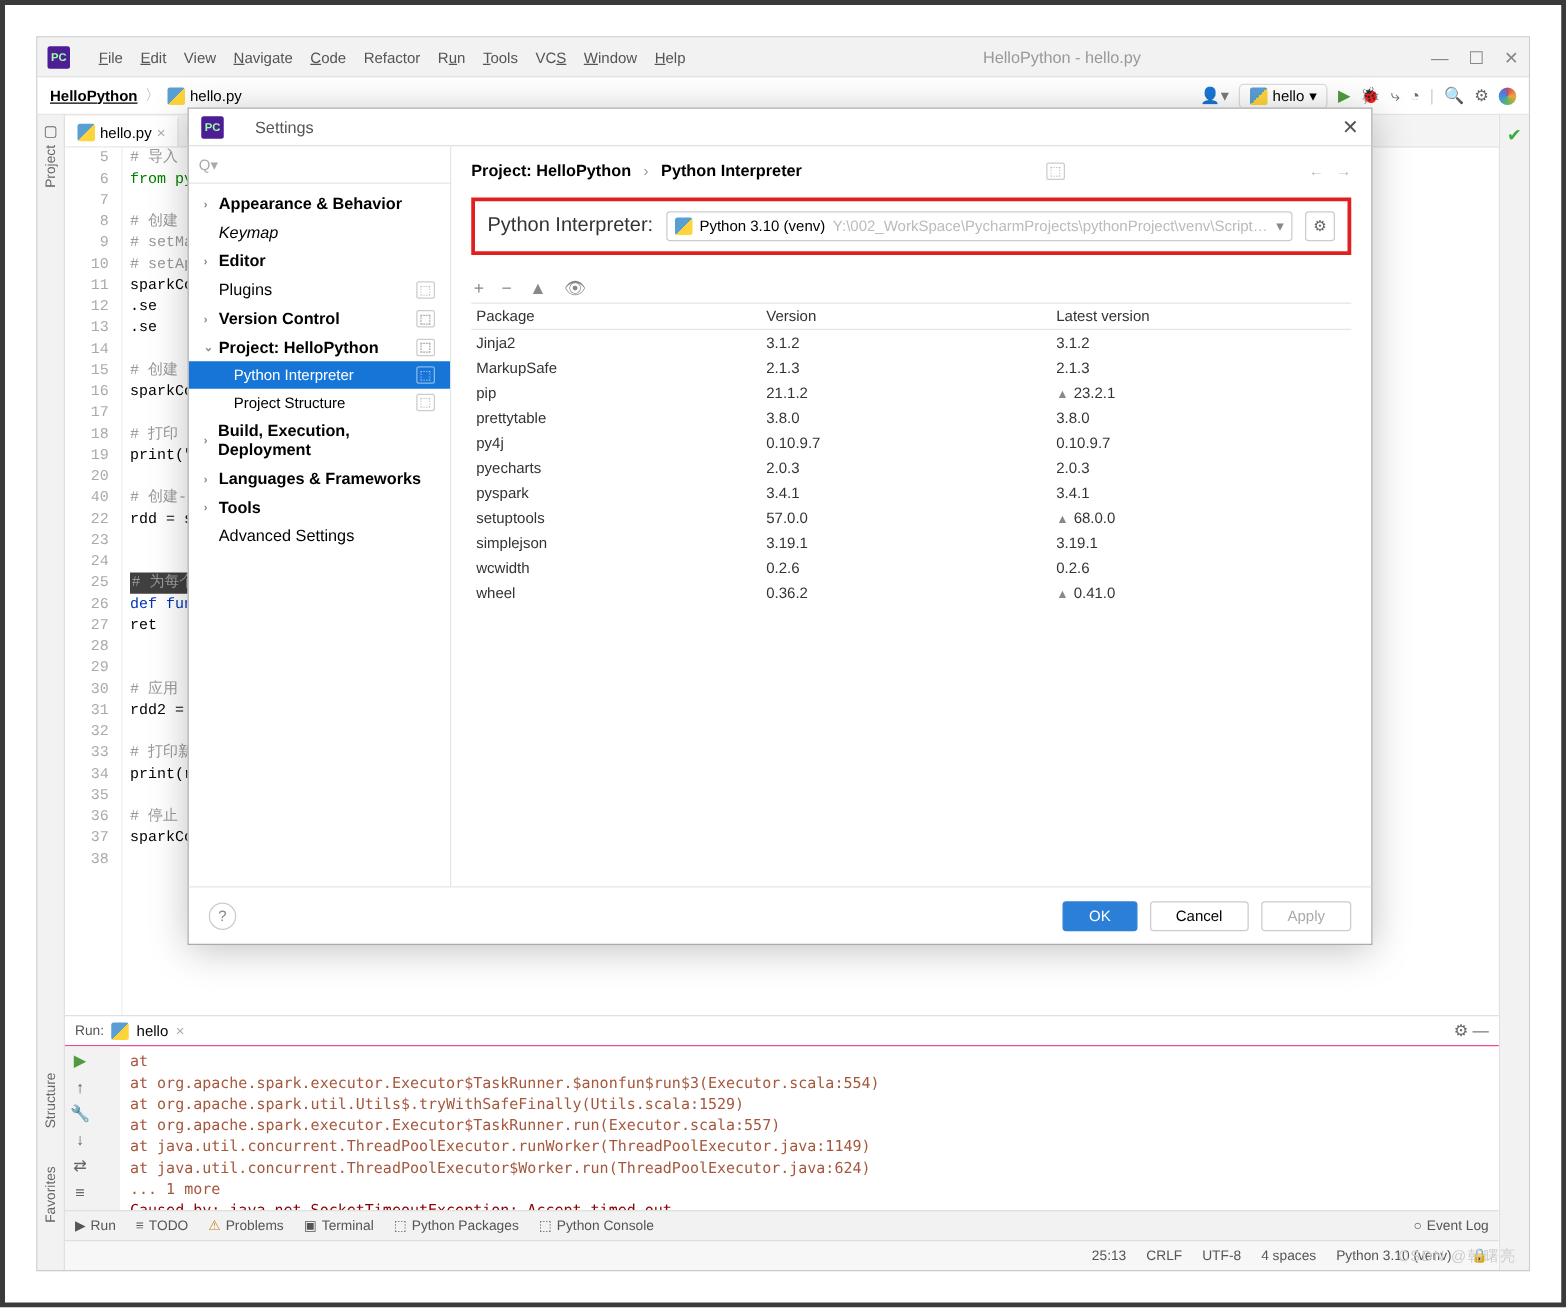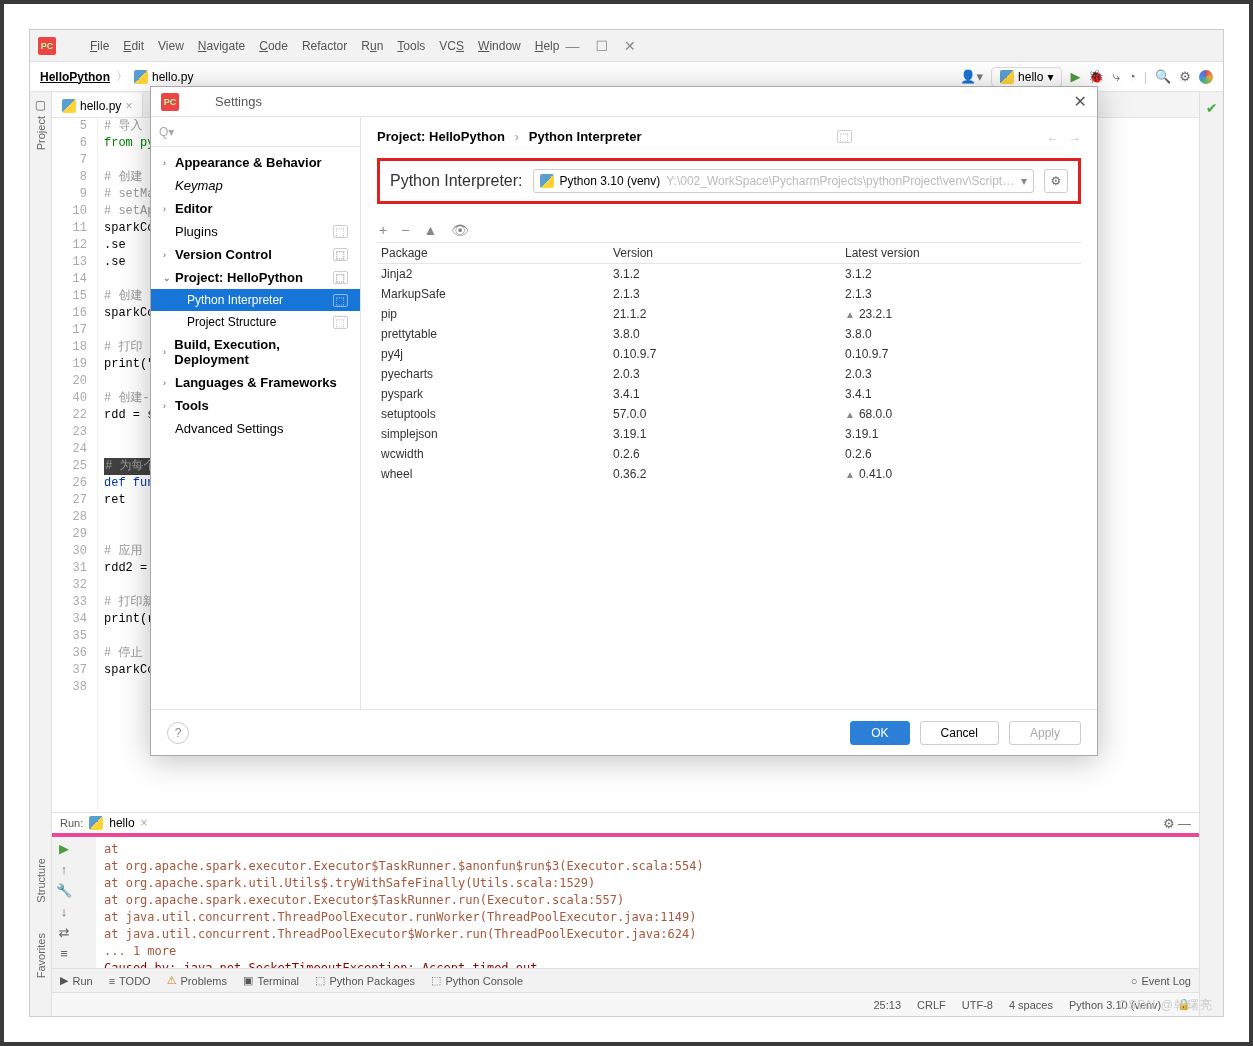--- a/index.html
+++ b/index.html
@@ -1,20 +1,20 @@
 <!DOCTYPE html>
 <html><head>
 <meta charset="utf-8">
 <style>
 * { box-sizing: border-box; margin: 0; padding: 0; }
 body { font-family: "Segoe UI", Arial, sans-serif; font-size: 12px; background: #fff; color: #000; }
 .frame { border: 4px solid #3a3a3a; width: 1253px; height: 1046px; padding: 25px; }
 .window { width: 100%; height: 100%; border: 1px solid #ccc; background: #f7f7f7; position: relative; display: flex; flex-direction: column; }
 .titlebar { height: 32px; display: flex; align-items: center; background: #f2f2f2; border-bottom: 1px solid #e0e0e0; padding: 0 8px; }
-.app-logo { width: 18px; height: 18px; background: #ef4444; color: #9effa4; font-size: 9px; font-weight: bold; display: flex; align-items: center; justify-content: center; margin-right: 28px; border-radius: 2px; }
+.app-logo { width: 18px; height: 18px; background: #4c1d95; color: #9effa4; font-size: 9px; font-weight: bold; display: flex; align-items: center; justify-content: center; margin-right: 17px; border-radius: 2px; }
 .menubar { display: flex; gap: 2px; }
 .menubar span { padding: 2px 6px; color: #555; cursor: pointer; }
 .menubar span u { text-decoration: underline; }
 .title-center { flex: 1; text-align: center; color: #999; font-size: 13px; }
 .win-controls { display: flex; gap: 16px; align-items: center; color: #888; font-size: 14px; }
 .toolbar-row { height: 30px; display: flex; align-items: center; background: #fff; border-bottom: 1px solid #e5e5e5; padding: 0 10px; gap: 6px; }
 .breadcrumb { display: flex; align-items: center; gap: 6px; font-size: 12px; }
 .bc-item { font-weight: bold; text-decoration: underline; }
 .bc-sep { color: #aaa; }
 .bc-file { display: flex; align-items: center; gap: 4px; }
@@ -36,21 +36,21 @@
 .tab { padding: 4px 10px; background: #fff; border-right: 1px solid #e0e0e0; border-top: 2px solid transparent; display: flex; align-items: center; gap: 4px; font-size: 12px; }
 .tab-close { color: #aaa; }
 .code-area { flex: 1; display: flex; overflow: hidden; font-family: "Consolas","Courier New",monospace; font-size: 12px; line-height: 17px; }
 .gutter { width: 46px; background: #fff; text-align: right; color: #aaa; padding-right: 10px; border-right: 1px solid #f0f0f0; }
 .code-lines { padding-left: 6px; min-width: 0; }
 .cl-comment { color: #999; }
 .cl-kw { color: #007f00; }
 .cl-def { color: #0033b3; }
 .hl-line { background: #404040; display: inline-block; width: 100%; text-align: center; }
 .run-panel { height: 156px; border-top: 1px solid #e0e0e0; background: #fff; display: flex; flex-direction: column; }
-.run-header { height: 24px; display: flex; align-items: center; padding: 0 8px; gap: 6px; border-bottom: 4px solid #ec4899; }
+.run-header { height: 24px; display: flex; align-items: center; padding: 0 8px; gap: 6px; border-bottom: 1px solid #ec4899; }
 .run-label { font-size: 11px; color: #555; }
 .run-body { flex: 1; display: flex; overflow: hidden; }
 .run-icons { width: 44px; background: #f2f2f2; display: flex; flex-wrap: wrap; align-content: flex-start; padding: 4px; gap: 6px; }
 .run-icons span { font-size: 13px; color: #666; width: 16px; text-align: center; }
 .run-output { flex: 1; font-family: Consolas,monospace; font-size: 12px; line-height: 17px; padding: 4px 8px; overflow: hidden; }
 .err-at { color: #a5583d; }
 .err-line { color: #8b0000; }
 .statusbar { height: 24px; border-top: 1px solid #e0e0e0; background: #f7f7f7; display: flex; align-items: center; padding: 0 8px; gap: 16px; font-size: 11px; color: #555; }
 .status-right { margin-left: auto; display: flex; gap: 16px; align-items: center; }
 .bottom-toolbar { height: 24px; background: #f2f2f2; border-top: 1px solid #e0e0e0; display: flex; align-items: center; padding: 0 8px; gap: 16px; font-size: 11px; color: #555; }
@@ -110,20 +110,21 @@
       <span>View</span>
       <span><u>N</u>avigate</span>
       <span><u>C</u>ode</span>
       <span>Refactor</span>
       <span>R<u>u</u>n</span>
       <span><u>T</u>ools</span>
       <span>VC<u>S</u></span>
       <span><u>W</u>indow</span>
       <span><u>H</u>elp</span>
     </div>
+    <div class="title-center">HelloPython - hello.py</div>
     <div class="win-controls">
       <span>—</span>
       <span>☐</span>
       <span>✕</span>
     </div>
   </div>
 
   <div class="toolbar-row">
     <div class="breadcrumb">
       <span class="bc-item">HelloPython</span>

